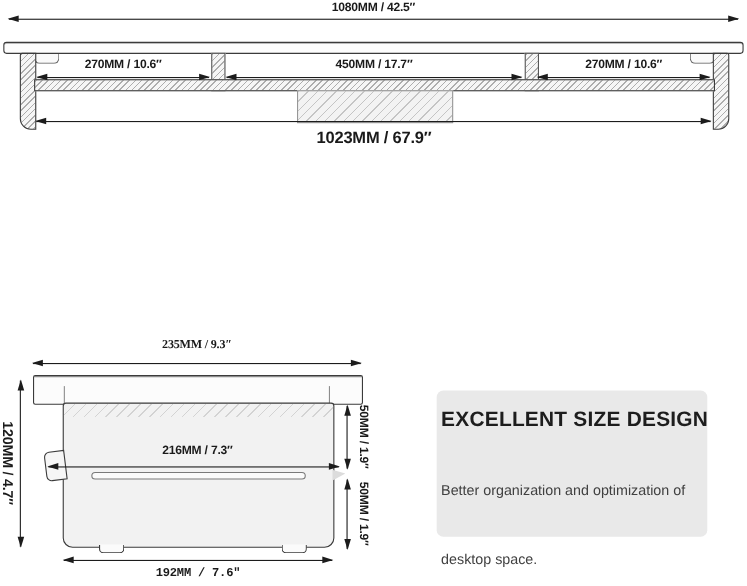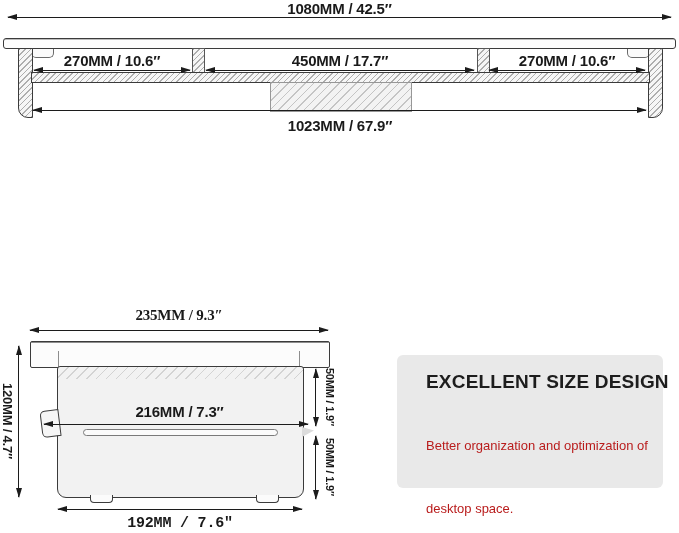--- a/index.html
+++ b/index.html
@@ -5,21 +5,21 @@
   html,body { margin:0; padding:0; background:#ffffff; }
   .stage {
     position:relative; width:679px; height:533px; background:#ffffff;
     font-family:"Liberation Sans", sans-serif; color:#161616; overflow:hidden;
   }
   .abs { position:absolute; }
 
   
   .dim { position:absolute; font-weight:700; text-align:center; white-space:nowrap;
          letter-spacing:-0.2px; color:#1a1a1a; line-height:1.1; }
-  .t15 { font-size:15px; } .t14 { font-size:15px; } .t13 { font-size:15px; }
+  .t15 { font-size:15px; } .t14 { font-size:11px; } .t13 { font-size:11px; }
   .t12 { font-size:13px; } .t11 { font-size:11px; }
   .rot90 { transform:rotate(90deg); transform-origin:center; }
 
   
   .ah { position:absolute; height:0; border-top:1.5px solid #1c1c1c; }
   .ah::before, .ah::after { content:""; position:absolute; width:0; height:0; top:-4.2px;
     border-top:3.6px solid transparent; border-bottom:3.6px solid transparent; }
   .ah::before { left:-1px;  border-right:10px solid #1c1c1c; }
   .ah::after  { right:-1px; border-left:10px solid #1c1c1c; }
 
@@ -51,26 +51,26 @@
   .sboard { position:absolute; border:1.6px solid #3b3b3b; border-radius:2px; background:#fcfcfc;
             box-shadow: inset 0 10px 0 -9px #8d8d8d; }
   .vline  { position:absolute; width:1px; background:#8d8d8d; }
   .sbody  { position:absolute; background:#f2f2f2; border:1.6px solid #3b3b3b;
             border-radius:3px 3px 9px 9px; }
   .groove { position:absolute; border:1px solid #7a7a7a; border-radius:4px; background:#fbfbfb; }
   .tab    { position:absolute; border:1.5px solid #3b3b3b; background:#f6f6f6;
             border-radius:5px 0 0 5px; transform:rotate(-7deg); }
   .wedge  { position:absolute; background:#dcdcdc; clip-path:polygon(0 0, 100% 35%, 0 100%); }
 
-  .card { position:absolute; left:397px; top:355px; width:266px; height:133px;
-          border-radius:6px; box-sizing:border-box; padding:16px 8px 0 29px; }
+  .card { position:absolute; left:397px; top:355px; width:246px; height:133px;
+          border-radius:6px; box-sizing:border-box; padding:16px 8px 0 4px; }
   .card h2 { margin:0; font-size:19px; font-weight:700; letter-spacing:0.2px;
              color:#1d1d1d; white-space:nowrap; }
   .card .card-body { margin-top:16px; }
-  .card .card-line { font-size:13px; line-height:20px; color:#b91c1c; white-space:pre;margin-top:43px; }
+  .card .card-line { font-size:13px; line-height:20px; color:#404040; white-space:pre;margin-top:43px; }
 </style>
 </head>
 <body>
 
 <div class="stage">
 
   <div class="dim t14" style="left:0;top:1px;width:679px;">1080MM / 42.5″</div>
   <div class="ah" style="left:8px;top:17px;width:663px;"></div>
 
   <div class="board" style="left:3px;top:38px;width:671px;height:9px;"></div>

